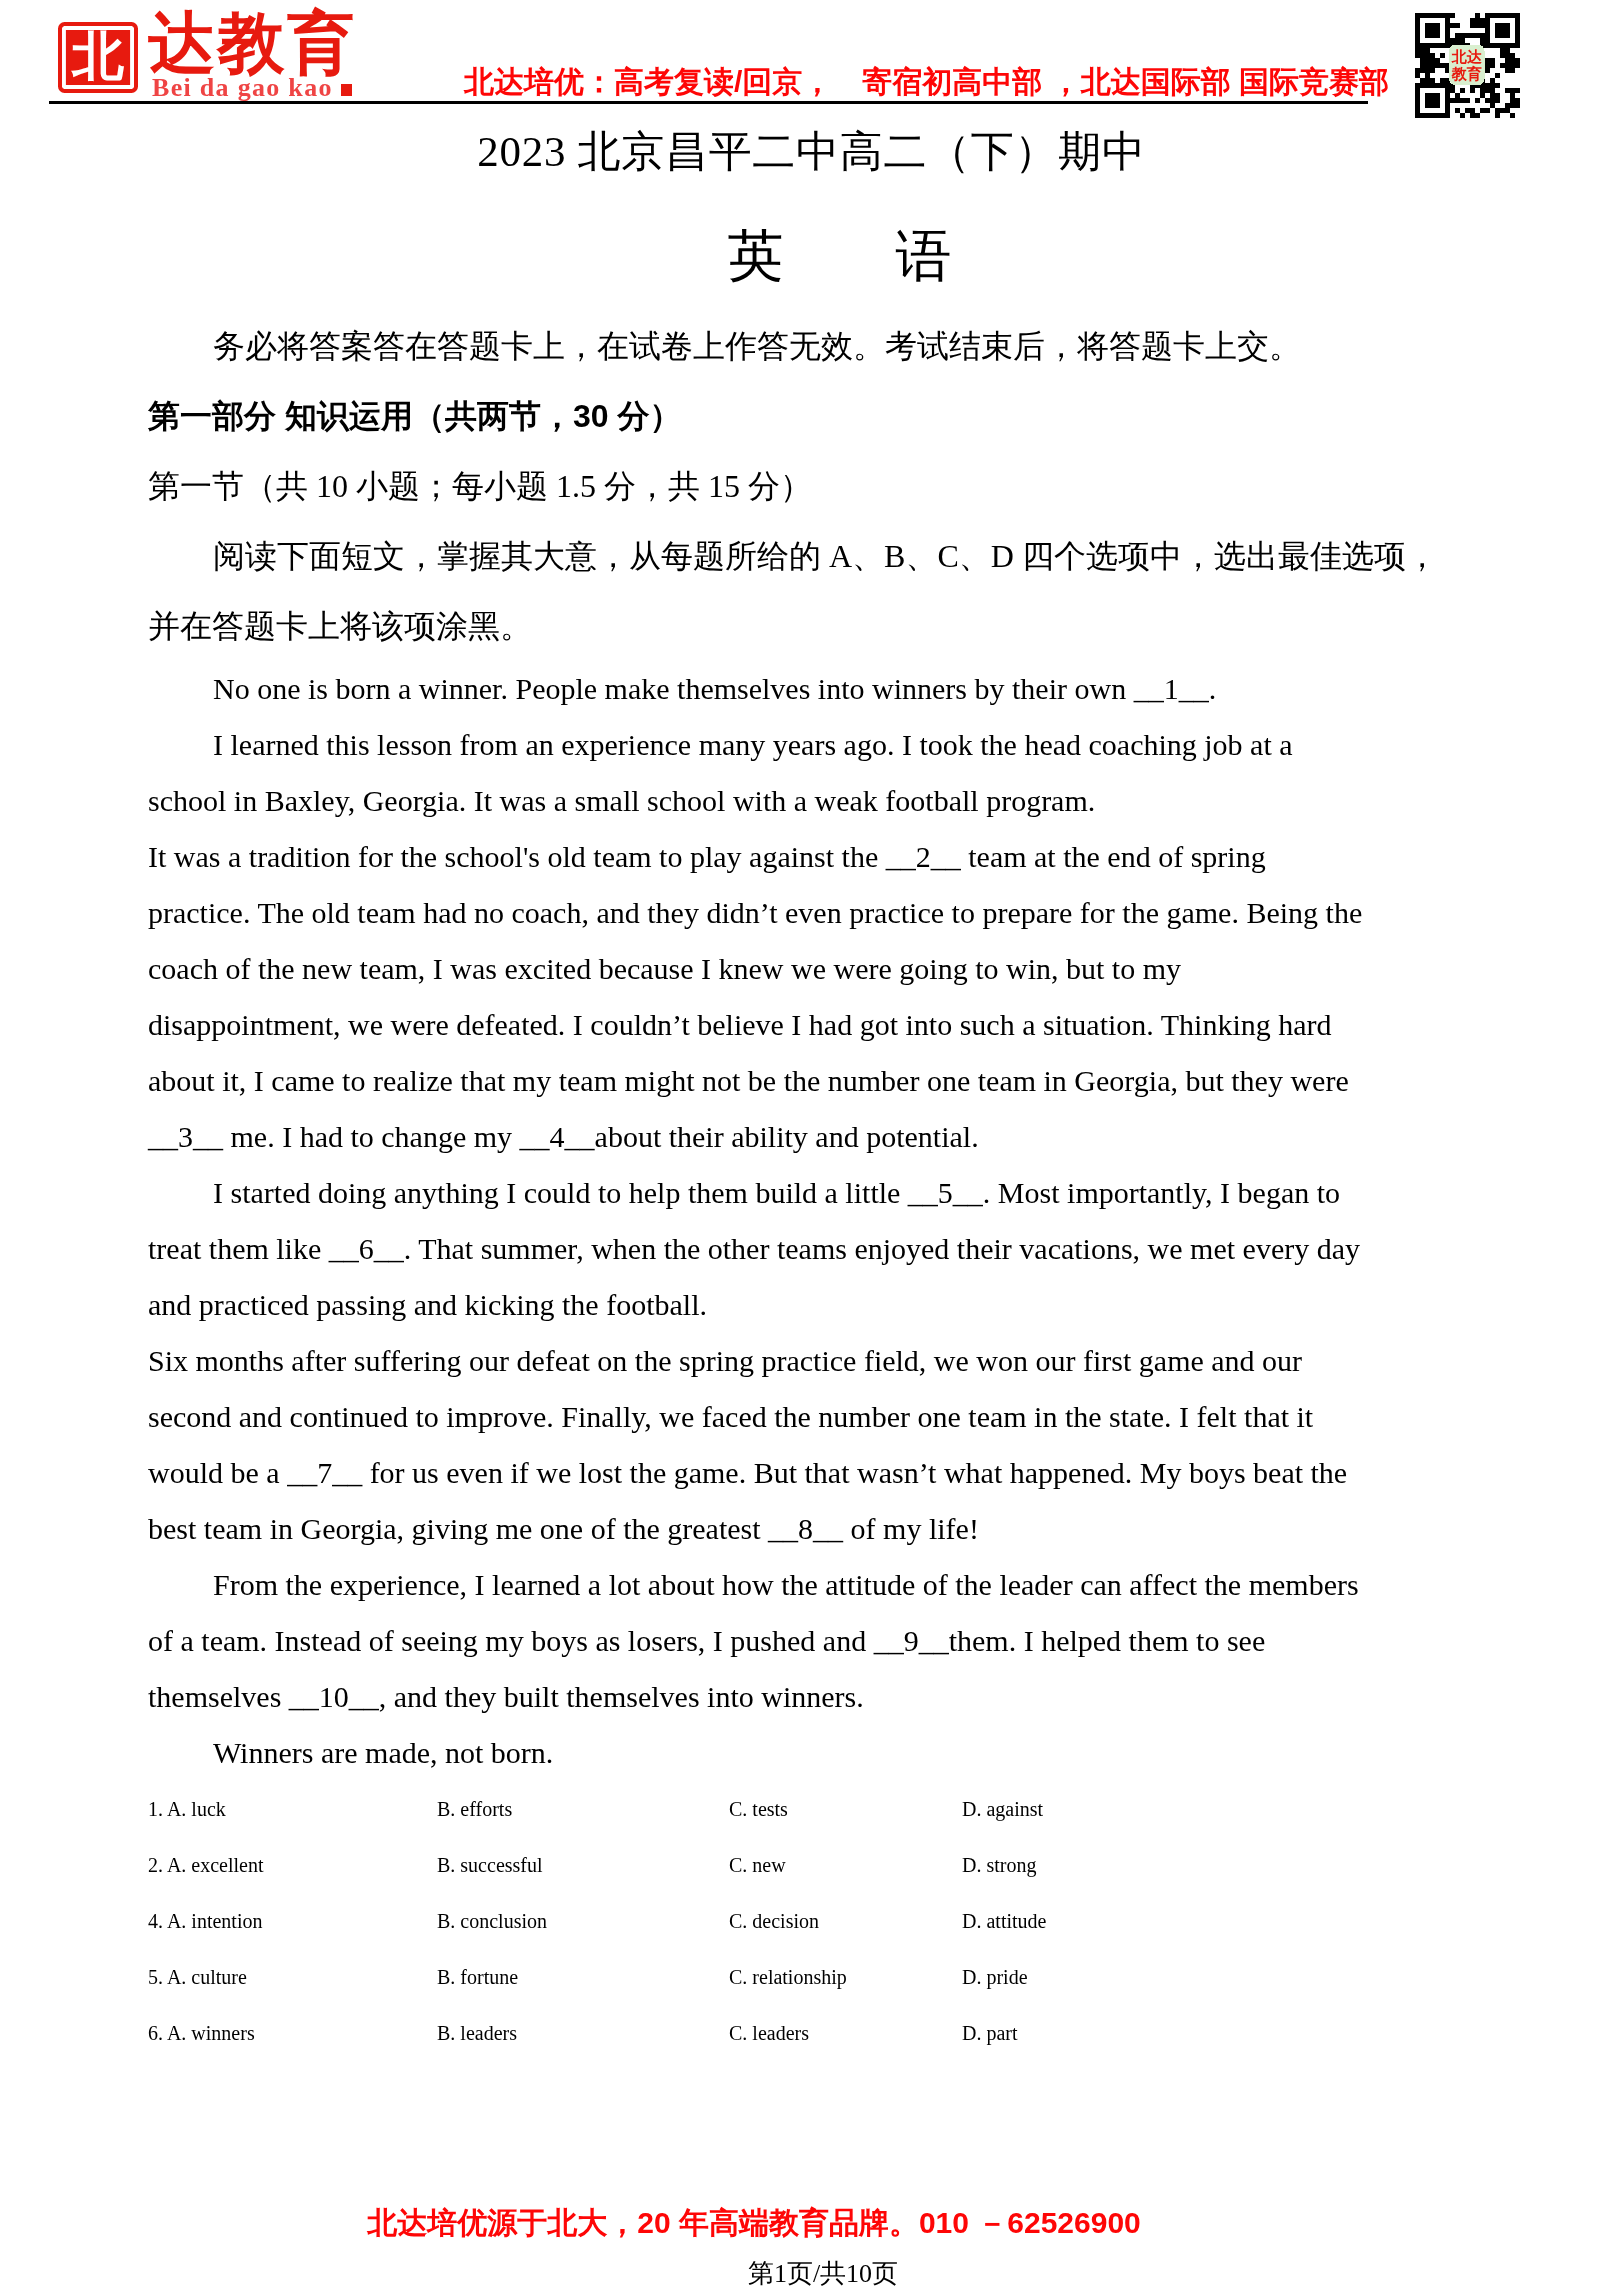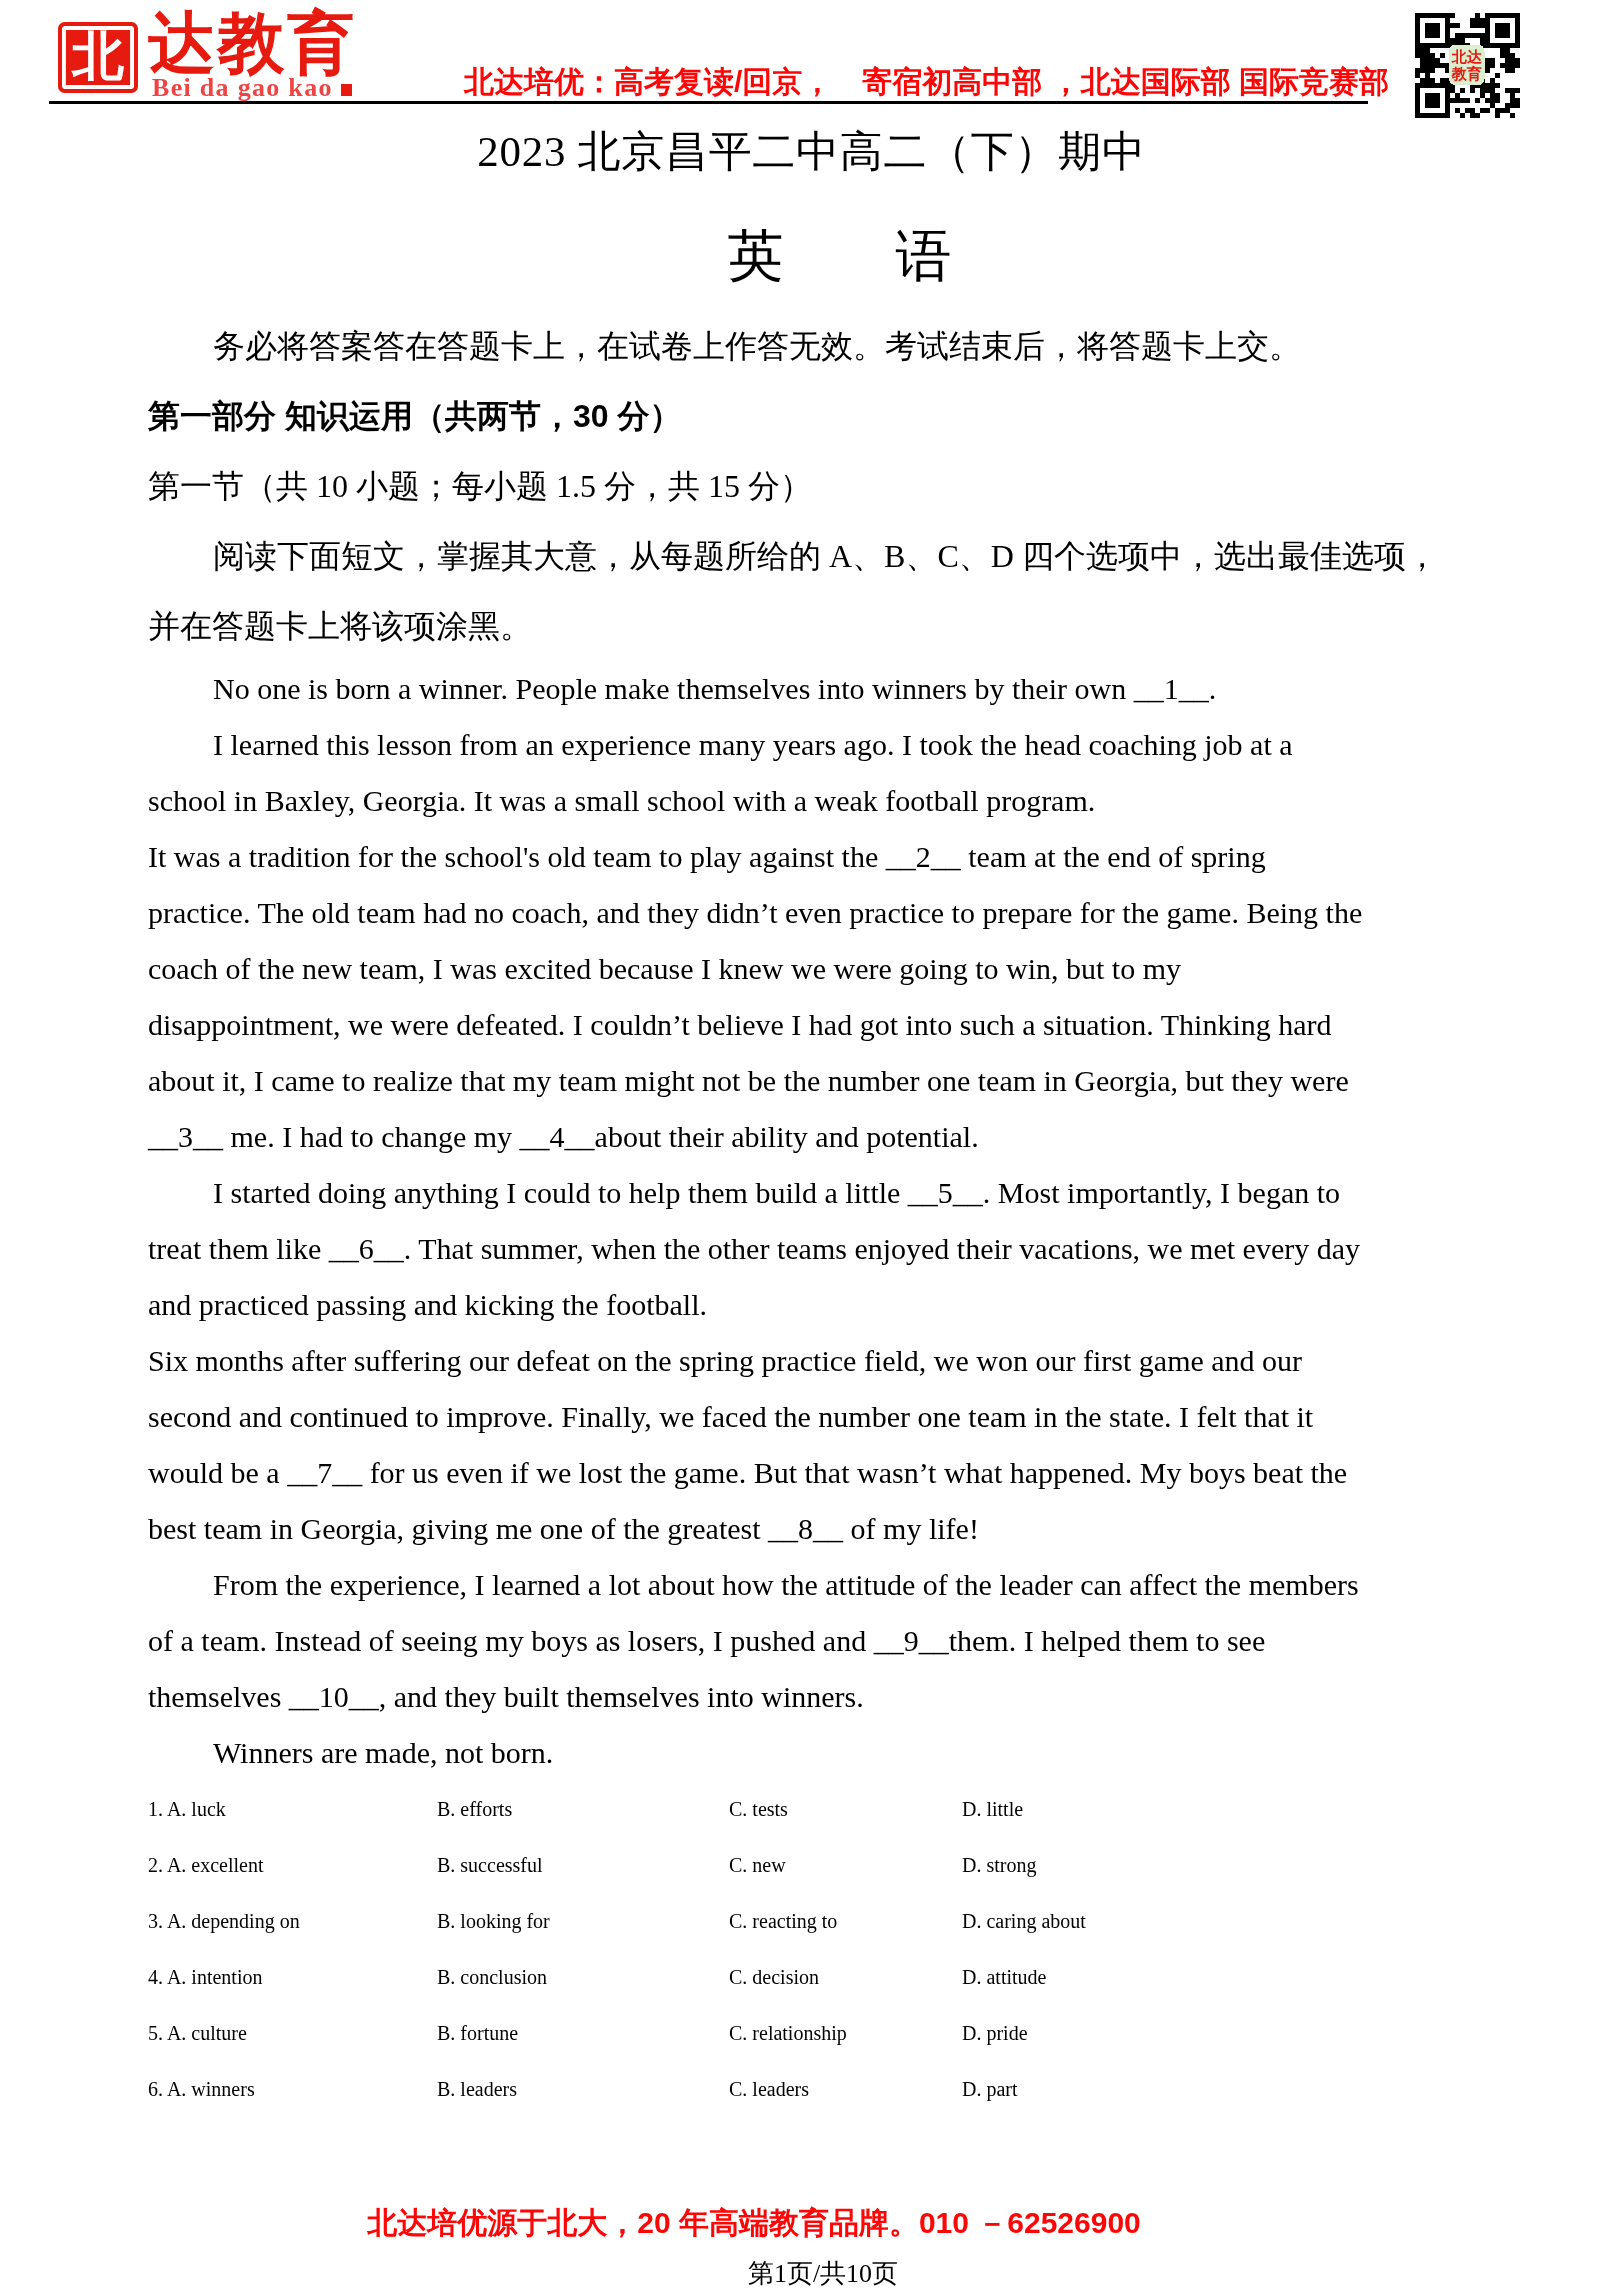--- a/index.html
+++ b/index.html
@@ -247,35 +247,29 @@
         <p class="en indent">From the experience, I learned a lot about how the attitude of the leader can affect the members</p>
         <p class="en">of a team. Instead of seeing my boys as losers, I pushed and __9__them. I helped them to see</p>
         <p class="en">themselves __10__, and they built themselves into winners.</p>
         <p class="en indent">Winners are made, not born.</p>
       </div>
     <div id="questions">
         <div class="qrow">
           <span>1. A. luck</span>
           <span>B. efforts</span>
           <span>C. tests</span>
-          <span>D. little</span>
+          <span>D. against</span>
         </div>
         <div class="qrow">
           <span>2. A. excellent</span>
           <span>B. successful</span>
           <span>C. new</span>
           <span>D. strong</span>
         </div>
         <div class="qrow">
-          <span>3. A. depending on</span>
-          <span>B. looking for</span>
-          <span>C. reacting to</span>
-          <span>D. caring about</span>
-        </div>
-        <div class="qrow">
           <span>4. A. intention</span>
           <span>B. conclusion</span>
           <span>C. decision</span>
           <span>D. attitude</span>
         </div>
         <div class="qrow">
           <span>5. A. culture</span>
           <span>B. fortune</span>
           <span>C. relationship</span>
           <span>D. pride</span>

